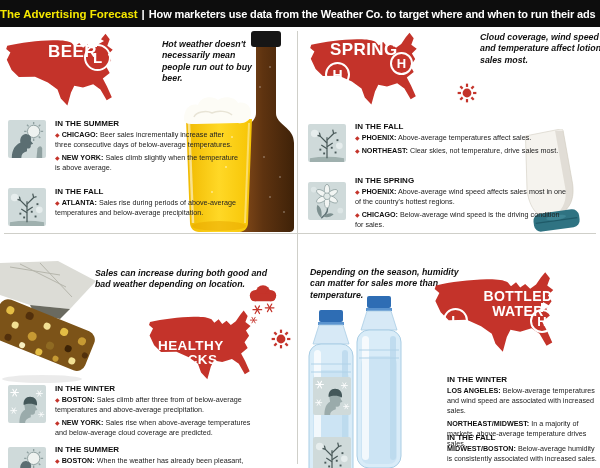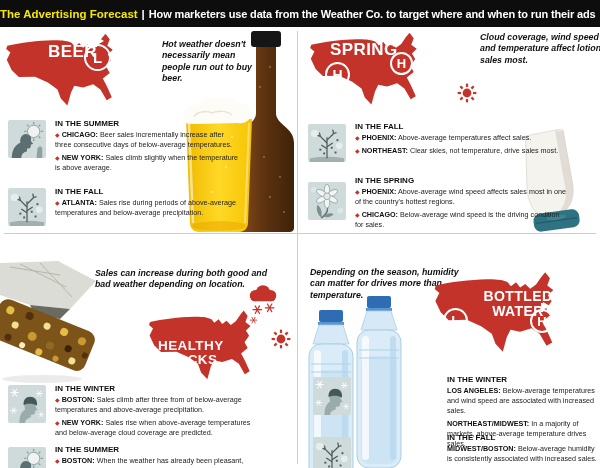--- a/index.html
+++ b/index.html
@@ -357,21 +357,21 @@
           </svg>
       </div>
       <div class="sec" style="left:55px;top:211px;width:200px;">
         <h3>IN THE SUMMER</h3>
         <p class="bullet"><span class="dia">◆</span> <b>BOSTON:</b> <span>When the weather has already been pleasant, sales increase with forecasts of above-average temperatures.</span></p>
 
       </div>
     </section>
 
     <section class="quad q-water">
-      <p class="caption" style="left:12px;top:33px;width:152px;">Depending on the season, humidity can matter for drives more than temperature.</p>
+      <p class="caption" style="left:12px;top:33px;width:152px;">Depending on the season, humidity can matter for sales more than temperature.</p>
 
       <div class="usmap" style="left:132px;top:34px;width:167px;height:103px;">
         <svg class="base" viewBox="0 0 100 62" preserveAspectRatio="none">
             <use href="#us-outline"></use>
           </svg>
         <span class="map-label" style="left:34px;top:21px;font-size:14px;width:108px;text-align:center;">BOTTLED WATER</span>
         <span class="marker" style="left:13px;top:40px;width:25px;height:25px;font-size:14px;">
           <i style="font-style:normal">L</i>
         </span>
         <span class="marker" style="left:100px;top:41px;width:24px;height:24px;font-size:13px;">

